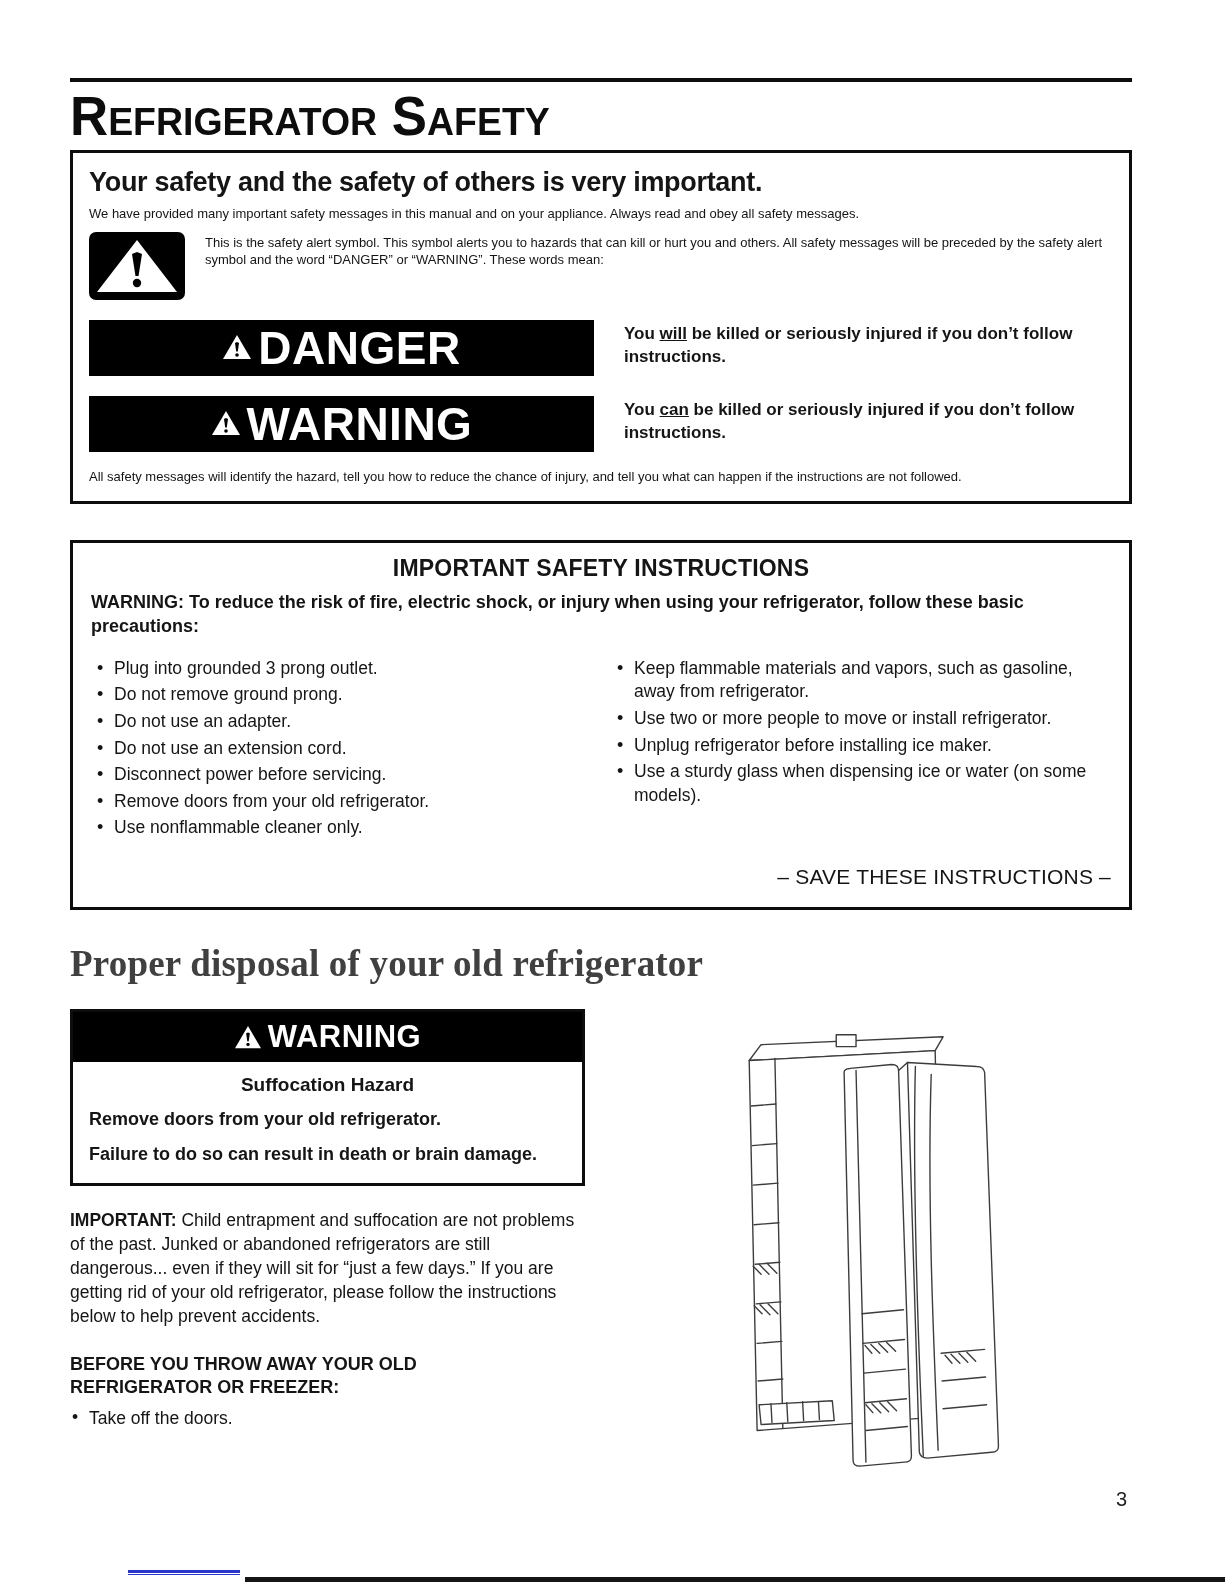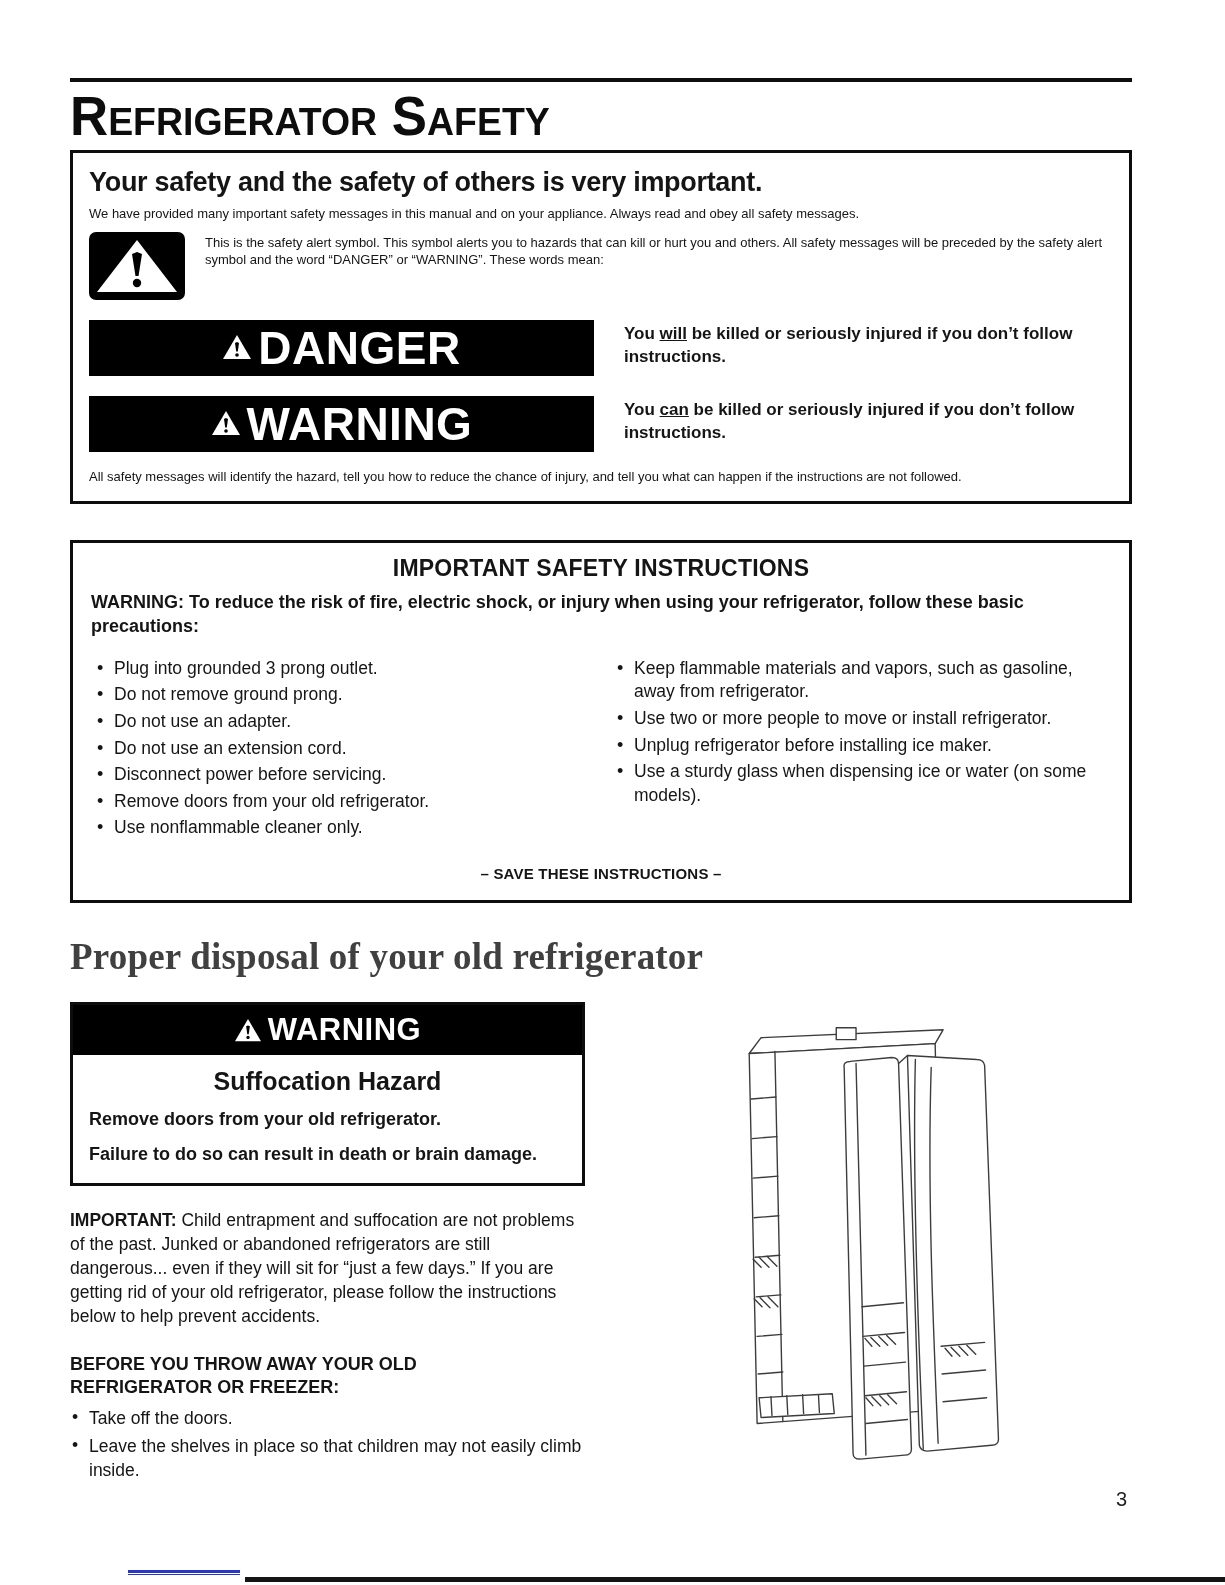--- a/index.html
+++ b/index.html
@@ -42,39 +42,39 @@
   
   .instructions-box { border:3px solid #0d0d0d; padding:12px 18px 8px 18px; margin-top:36px; }
   .instructions-box h3 { text-align:center; font-size:23px; font-weight:bold; letter-spacing:0.2px; }
   .warn-lead { font-size:18px; font-weight:bold; line-height:1.35; margin-top:8px; }
   .bullet-cols { display:flex; margin-top:18px; padding-left:4px; }
   ul.bullets { list-style:none; }
   ul.bullets li { position:relative; padding-left:19px; font-size:17.5px; line-height:1.35; margin-bottom:3px; }
   ul.bullets li::before { content:"\2022"; position:absolute; left:2px; top:-1px; font-size:18px; }
   .col-left { width:520px; flex:0 0 auto; }
   .col-right { flex:1; }
-  .save-line { text-align:center; font-weight:bold; font-size:15px; margin:22px 0 10px 0; letter-spacing:0.2px; }
+  .save-line { text-align:right; font-weight:normal; font-size:21px; margin:22px 0 10px 0; letter-spacing:0.2px; }
 
   
   .disposal-heading {
     font-family:"Liberation Serif", serif; font-weight:bold; font-size:37px;
     margin-top:32px; letter-spacing:0.2px; color:#404040;
   }
   .disposal-cols { display:flex; margin-top:24px; align-items:flex-start; }
   .disposal-left { width:515px; flex:0 0 auto; }
   .disposal-right { flex:1; display:flex; justify-content:center; padding-top:8px; }
 
   .warning-box { border:3px solid #0d0d0d; }
   .warning-box .banner {
     background:#000; color:#fff; height:50px;
     display:flex; align-items:center; justify-content:center; gap:6px;
     font-weight:bold; font-size:31px; letter-spacing:0.5px;
   }
   .warning-box .inner { padding:10px 16px 16px 16px; }
-  .hazard-title { text-align:center; font-weight:bold; font-size:25px; margin-top:2px; }
+  .hazard-title { text-align:center; font-weight:bold; font-size:19px; margin-top:2px; }
   .hazard-line { font-weight:bold; font-size:18px; line-height:1.3; margin-top:12px; }
 
   .important-para { font-size:17.5px; line-height:1.38; margin-top:22px; }
   .important-para b { font-weight:bold; }
 
   .before-heading { font-weight:bold; font-size:18px; line-height:1.3; margin-top:24px; width:420px; }
   ul.before-list { list-style:none; margin-top:8px; }
   ul.before-list li { position:relative; padding-left:19px; font-size:17.5px; line-height:1.35; margin-bottom:4px; }
   ul.before-list li::before { content:"\2022"; position:absolute; left:2px; top:-1px; }
 
@@ -190,21 +190,20 @@
             <div class="hazard-line">Failure to do so can result in death or brain damage.</div>
           </div>
         </div>
 
         <p class="important-para"><b>IMPORTANT:</b><span> Child entrapment and suffocation are not problems of the past. Junked or abandoned refrigerators are still dangerous... even if they will sit for “just a few days.” If you are getting rid of your old refrigerator, please follow the instructions below to help prevent accidents.</span></p>
 
         <div class="before-heading">BEFORE YOU THROW AWAY YOUR OLD REFRIGERATOR OR FREEZER:</div>
 
         <ul class="before-list">
             <li>Take off the doors.</li>
-            <li>Leave the shelves in place so that children may not easily climb inside.</li>
           </ul>
       </div>
 
       <div class="disposal-right">
         <span>
           <svg width="330" height="455" viewBox="0 0 330 460" fill="none" stroke="#3c3c3c" stroke-width="1.4" stroke-linejoin="round" stroke-linecap="round">
 
             <path d="M54 44 L66 28 L250 20 L242 34 Z" fill="#fff"></path>
             <rect x="142" y="18" width="20" height="12" fill="#fff"></rect>
 

